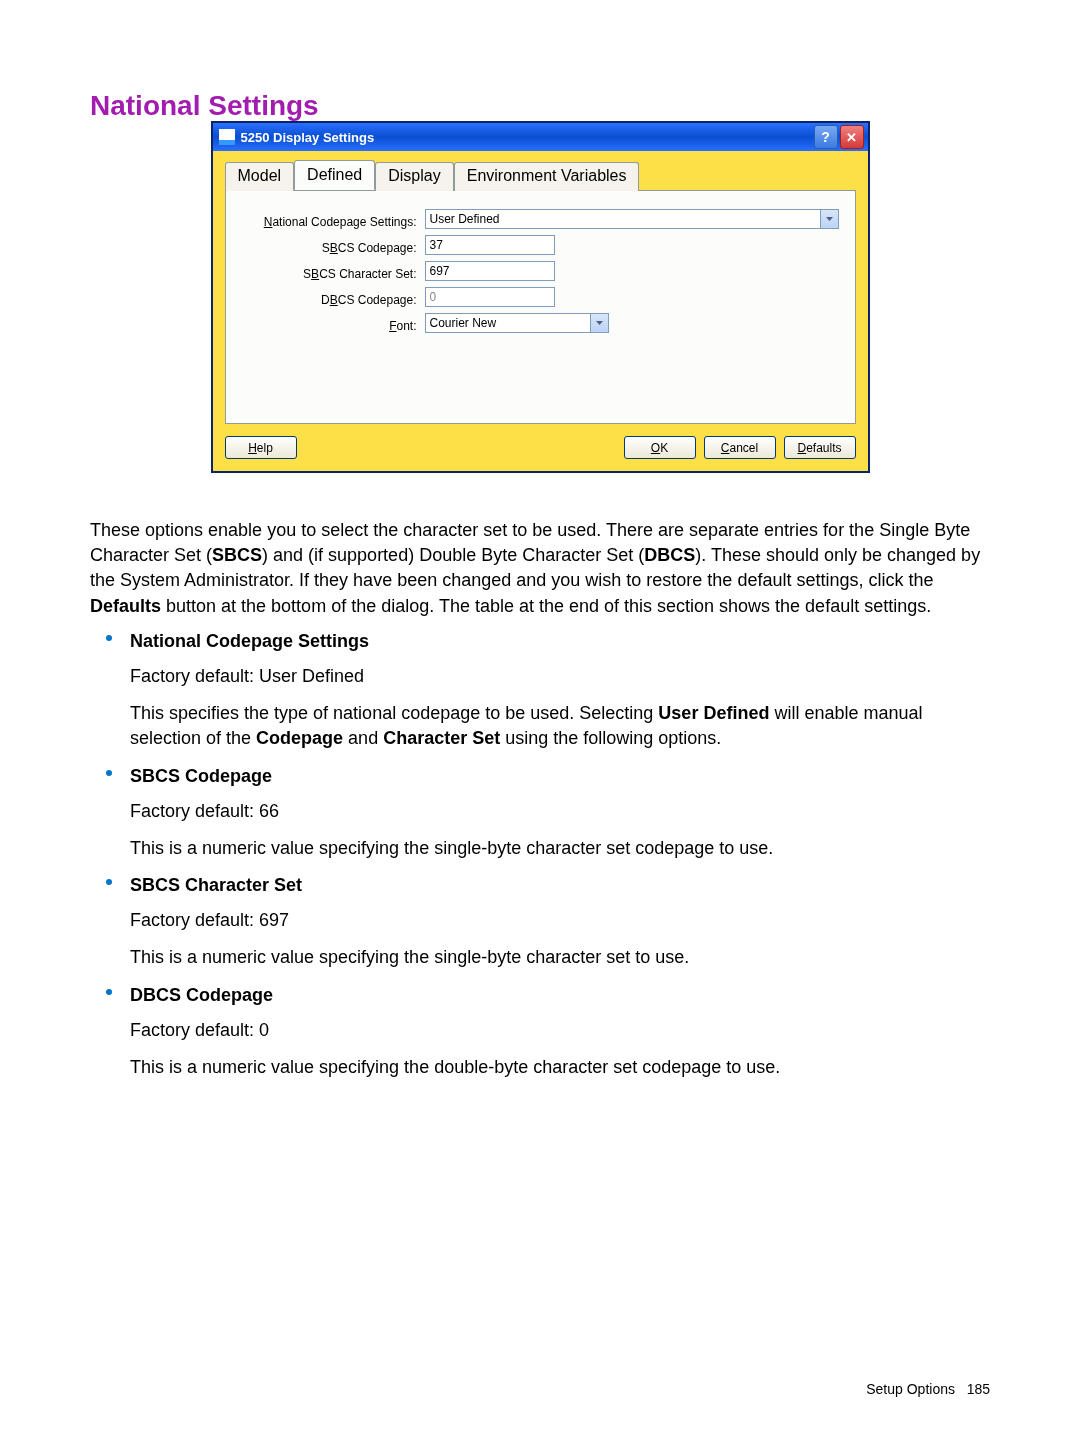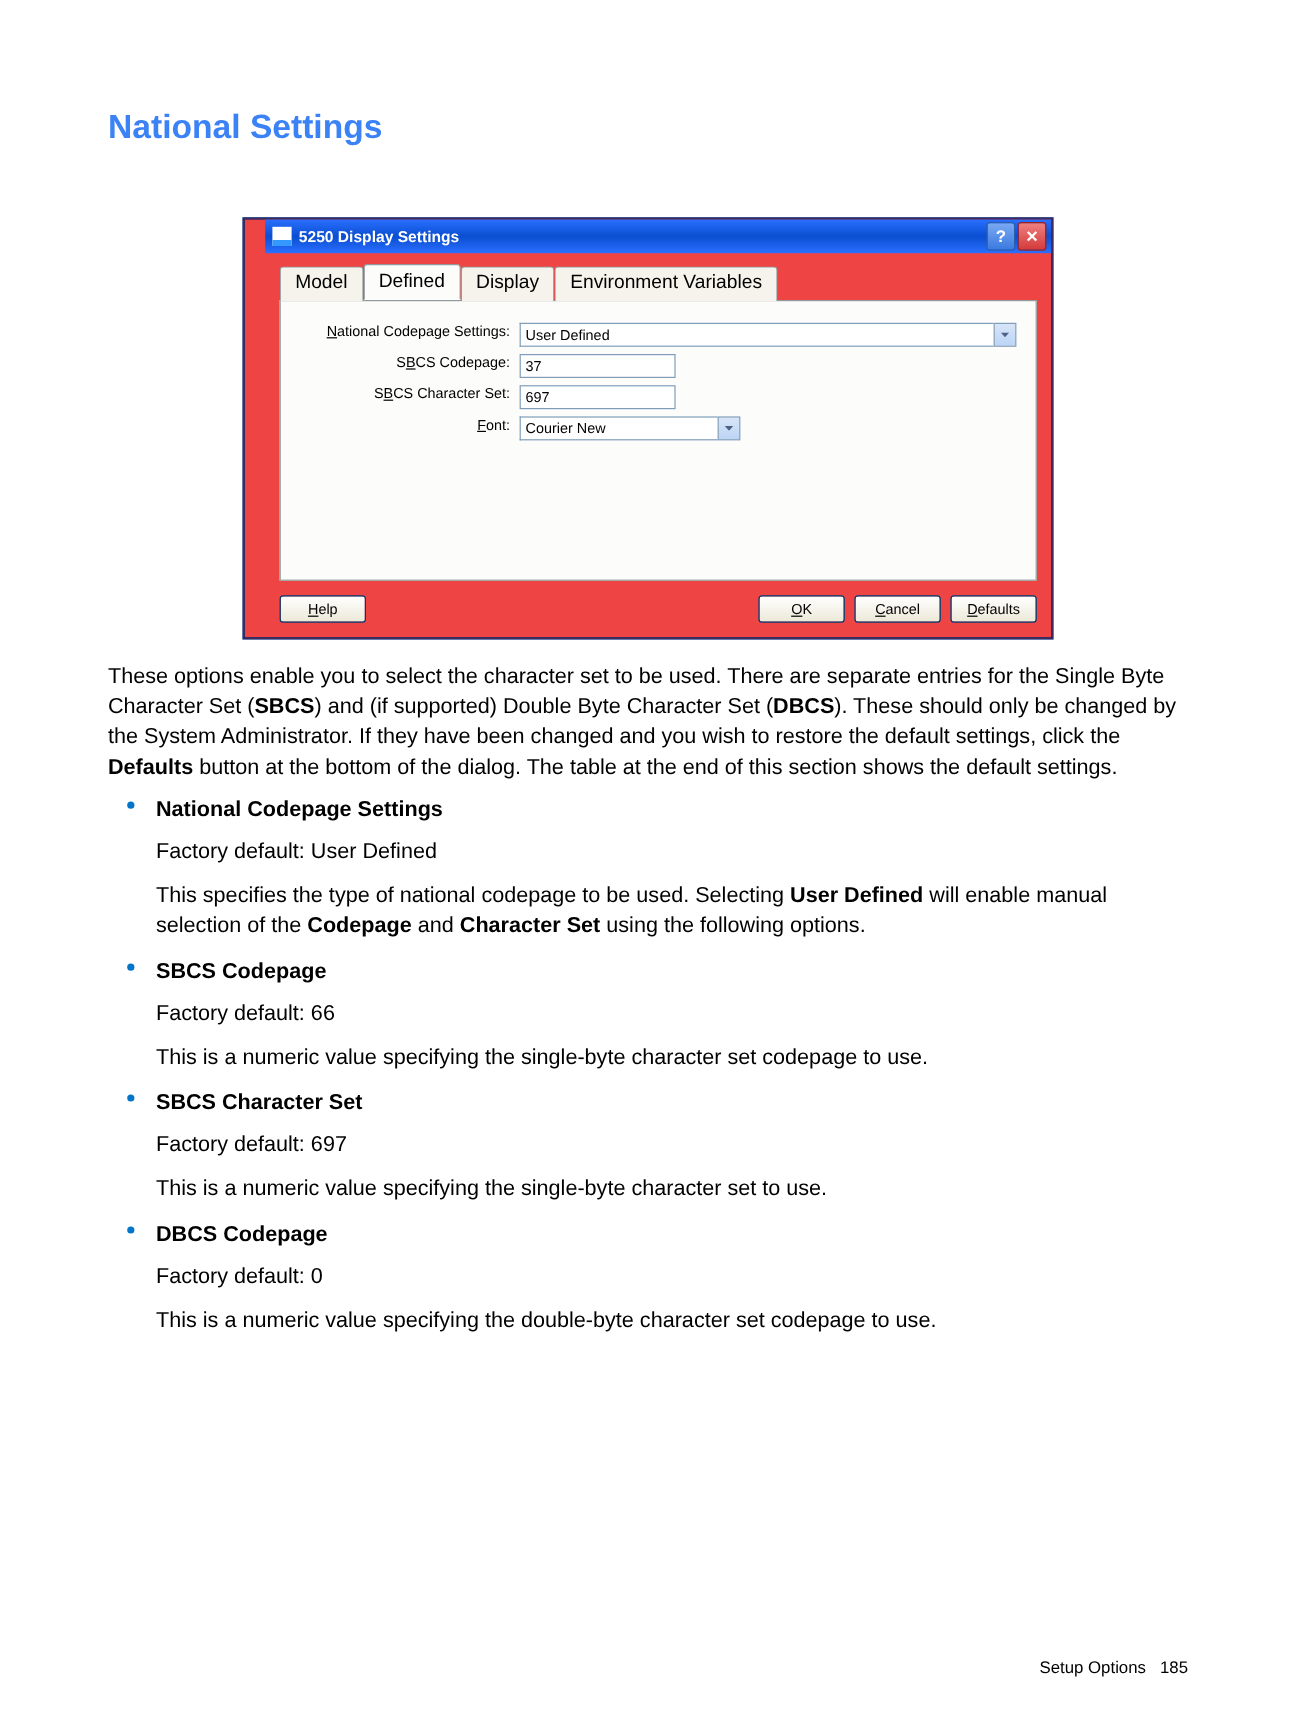--- a/index.html
+++ b/index.html
@@ -11,37 +11,35 @@
     color: #000;
   }
   .page {
     width: 1080px;
     height: 1437px;
     position: relative;
     box-sizing: border-box;
     padding: 90px 90px 60px 90px;
   }
   .heading {
-    color: #3b82f6;
+    color: #a21caf;
     font-weight: bold;
     font-size: 28px;
-    margin-bottom: 60px;
     font-family: Arial, Helvetica, sans-serif;
   }
 
   
   .dialog {
     width: 655px;
-    margin: 0 auto 19px auto;
-    background: #ef4444;
+    margin: 0 auto 46px auto;
+    background: #fde047;
     border: 1px solid #0a246a;
     box-shadow: 0 0 0 1px #0a246a;
     font-family: Tahoma, Arial, sans-serif;
     font-size: 12px;
-    padding-left: 17px;
   }
   .titlebar {
     background: linear-gradient(to bottom, #2a6fff 0%, #0a4ed1 50%, #2a6fff 100%);
     height: 28px;
     display: flex;
     align-items: center;
     justify-content: space-between;
     padding: 0 4px 0 6px;
   }
   .titlebar-left {
@@ -124,21 +122,21 @@
 
   .tab-panel {
     background: #fcfcfa;
     border: 1px solid #919b9c;
     padding: 18px 16px 24px 16px;
     min-height: 190px;
   }
 
   .form-row {
     display: flex;
-    align-items: flex-start;
+    align-items: flex-end;
     margin-bottom: 6px;
   }
   .form-label {
     width: 175px;
     text-align: right;
     padding-right: 8px;
     font-size: 12px;
   }
   .form-label .ul { text-decoration: underline; }
   .form-input {
@@ -266,20 +264,24 @@
         <div class="form-row">
           <div class="form-label">S<span class="ul">B</span>CS Codepage:</div>
           <input class="form-input" style="width: 130px;" value="37">
         </div>
 
         <div class="form-row">
           <div class="form-label">S<span class="ul">B</span>CS Character Set:</div>
           <input class="form-input" style="width: 130px;" value="697">
         </div>
 
+        <div class="form-row">
+          <div class="form-label">D<span class="ul">B</span>CS Codepage:</div>
+          <input class="form-input disabled" style="width: 130px;" disabled="" value="0">
+        </div>
 
         <div class="form-row">
           <div class="form-label"><span class="ul">F</span>ont:</div>
           <div class="combo">
             <input class="form-input" style="width: 165px;" value="Courier New">
             <div class="combo-btn">
               <svg viewBox="0 0 7 4">
                   <polygon points="0,0 7,0 3.5,4" fill="#4d6185"></polygon>
                 </svg>
             </div>

